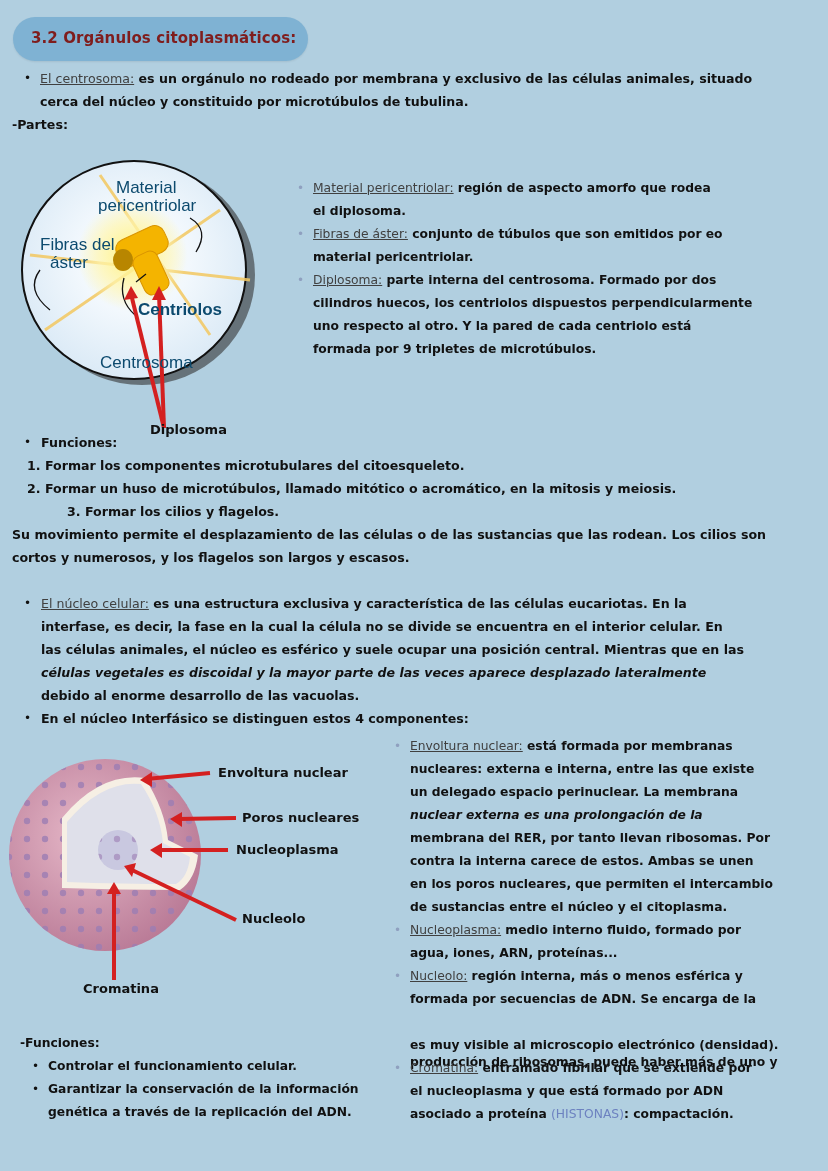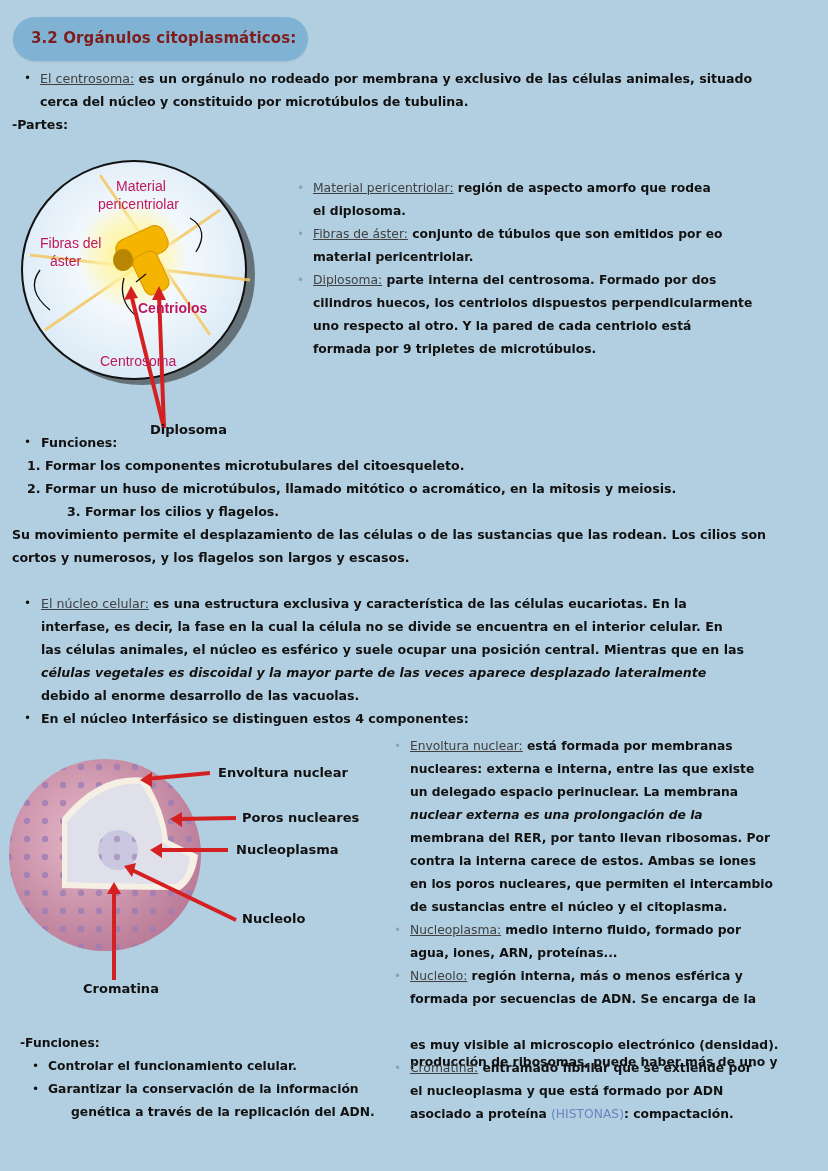--- a/index.html
+++ b/index.html
@@ -21,21 +21,21 @@
     font-size: 15px; font-weight: bold; color: #7f1d1d;
     letter-spacing: 0.1px;
   }
   .line { position: absolute; font-size: 12.6px; line-height: 23px; white-space: nowrap; font-weight: 600; }
   .term { color: #404040; font-weight: normal; text-decoration: underline; }
   .bullet { position: absolute; font-size: 12px; line-height: 23px; }
   .bullet-light { color: #8fa0bf; }
   .r-line { position: absolute; font-size: 12.3px; line-height: 23px; white-space: nowrap; font-weight: 600; }
   .histonas { color: #6d82c0; font-weight: normal; }
   .diagram-label { position: absolute; font-size: 13px; font-weight: 600; white-space: nowrap; }
-  .lbl-sans { font-family: "Liberation Sans", sans-serif; font-size: 14px; font-weight: normal; color:#be185d; }
+  .lbl-sans { font-family: "Liberation Sans", sans-serif; font-size: 17px; font-weight: normal; color:#0c4a6e; }
 </style>
 </head>
 <body>
 
 <div class="abs title-pill">
   <span class="title-text">3.2 Orgánulos citoplasmáticos:</span>
 </div>
 
 <div class="bullet" style="left:24px; top:67px;">•</div>
 <div class="line" style="left:40px; top:67px;">
@@ -168,21 +168,21 @@
 </div>
 
 <div class="bullet bullet-light" style="left:394px; top:735px;">•</div>
 <div class="r-line" style="left:410px; top:735px;">
   <span class="term">Envoltura nuclear:</span><span> está formada por membranas</span>
 </div>
 <div class="r-line" style="left:410px; top:758px;">nucleares: externa e interna, entre las que existe</div>
 <div class="r-line" style="left:410px; top:781px;">un delegado espacio perinuclear. La membrana</div>
 <div class="r-line" style="left:410px; top:804px;font-style:italic;">nuclear externa es una prolongación de la</div>
 <div class="r-line" style="left:410px; top:827px;">membrana del RER, por tanto llevan ribosomas. Por</div>
-<div class="r-line" style="left:410px; top:850px;">contra la interna carece de estos. Ambas se iones</div>
+<div class="r-line" style="left:410px; top:850px;">contra la interna carece de estos. Ambas se unen</div>
 <div class="r-line" style="left:410px; top:873px;">en los poros nucleares, que permiten el intercambio</div>
 <div class="r-line" style="left:410px; top:896px;">de sustancias entre el núcleo y el citoplasma.</div>
 
 <div class="bullet bullet-light" style="left:394px; top:919px;">•</div>
 <div class="r-line" style="left:410px; top:919px;">
   <span class="term">Nucleoplasma:</span><span> medio interno fluido, formado por</span>
 </div>
 <div class="r-line" style="left:410px; top:942px;">agua, iones, ARN, proteínas...</div>
 
 <div class="bullet bullet-light" style="left:394px; top:965px;">•</div>
@@ -200,13 +200,13 @@
 <div class="r-line" style="left:410px; top:1080px;">el nucleoplasma y que está formado por ADN</div>
 <div class="r-line" style="left:410px; top:1103px;">
   <span>asociado a proteína </span><span class="histonas">(HISTONAS)</span><span>: compactación.</span>
 </div>
 
 <div class="line" style="left:20px; top:1032px; font-size:12.3px;">-Funciones:</div>
 <div class="bullet" style="left:32px; top:1055px;">•</div>
 <div class="r-line" style="left:48px; top:1055px;">Controlar el funcionamiento celular.</div>
 <div class="bullet" style="left:32px; top:1078px;">•</div>
 <div class="r-line" style="left:48px; top:1078px;">Garantizar la conservación de la información</div>
-<div class="r-line" style="left:48px; top:1101px;margin-left:23px;">genética a través de la replicación del ADN.</div>
+<div class="r-line" style="left:48px; top:1101px;">genética a través de la replicación del ADN.</div>
 
 </body></html>

